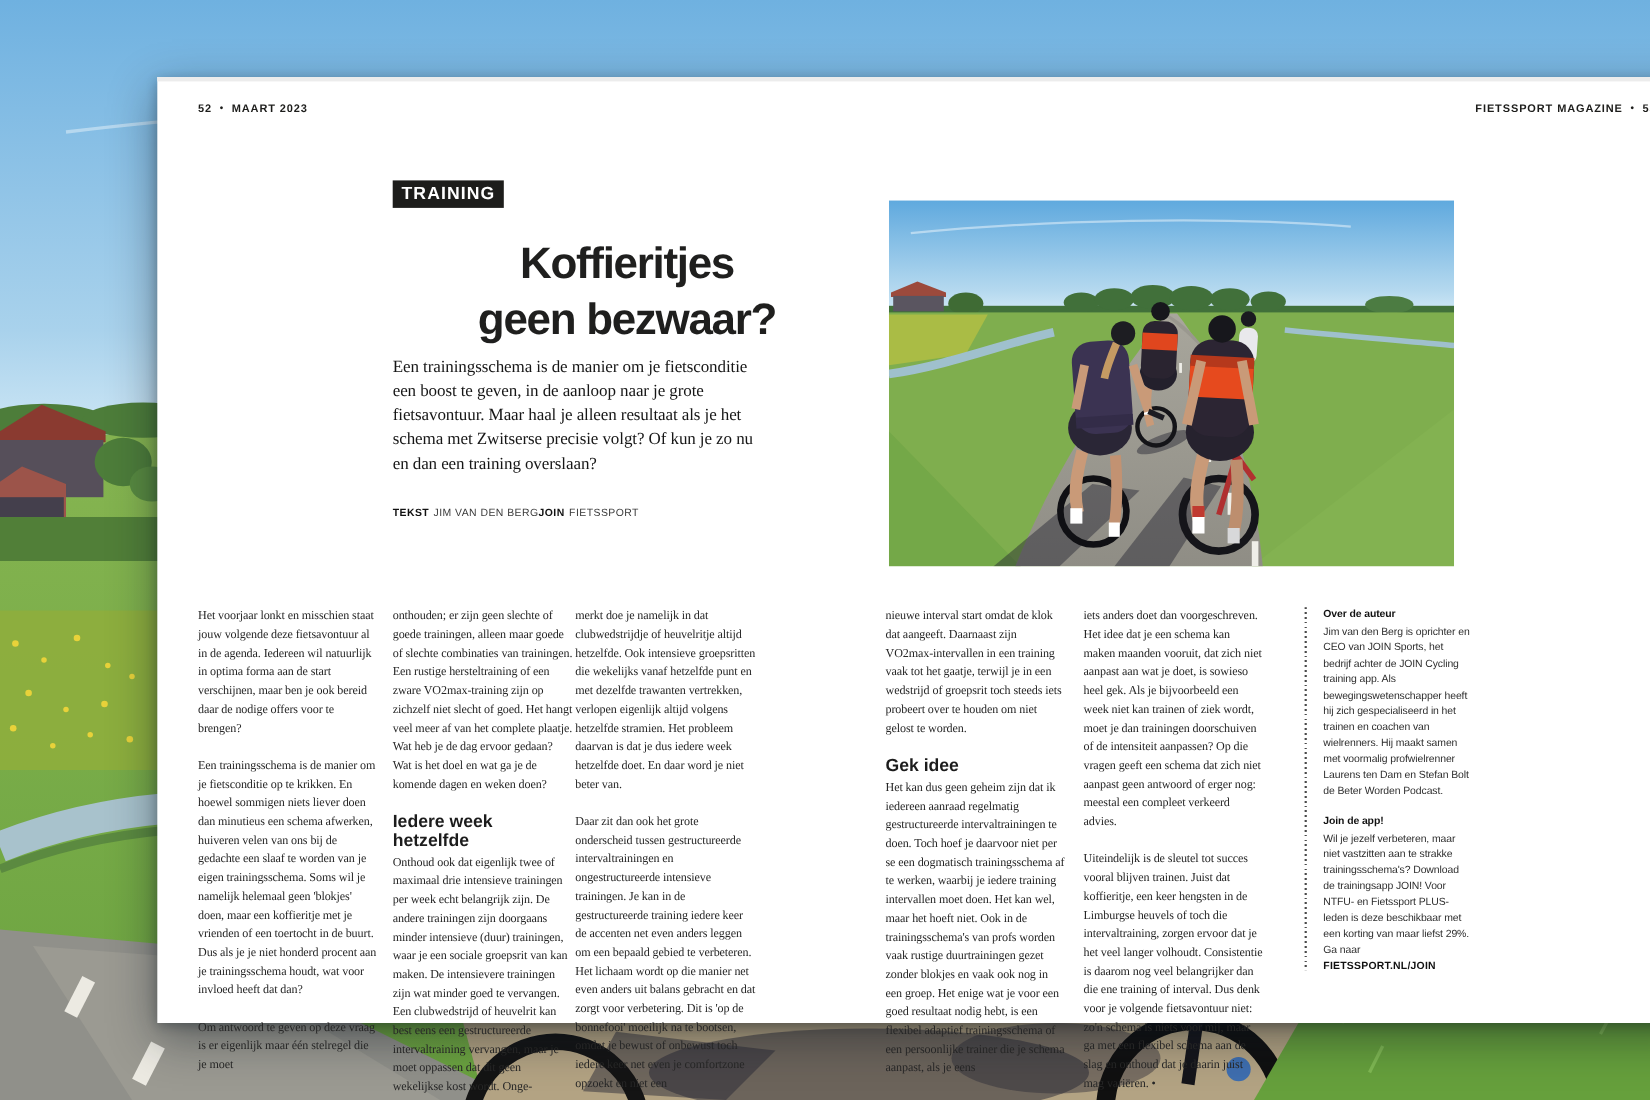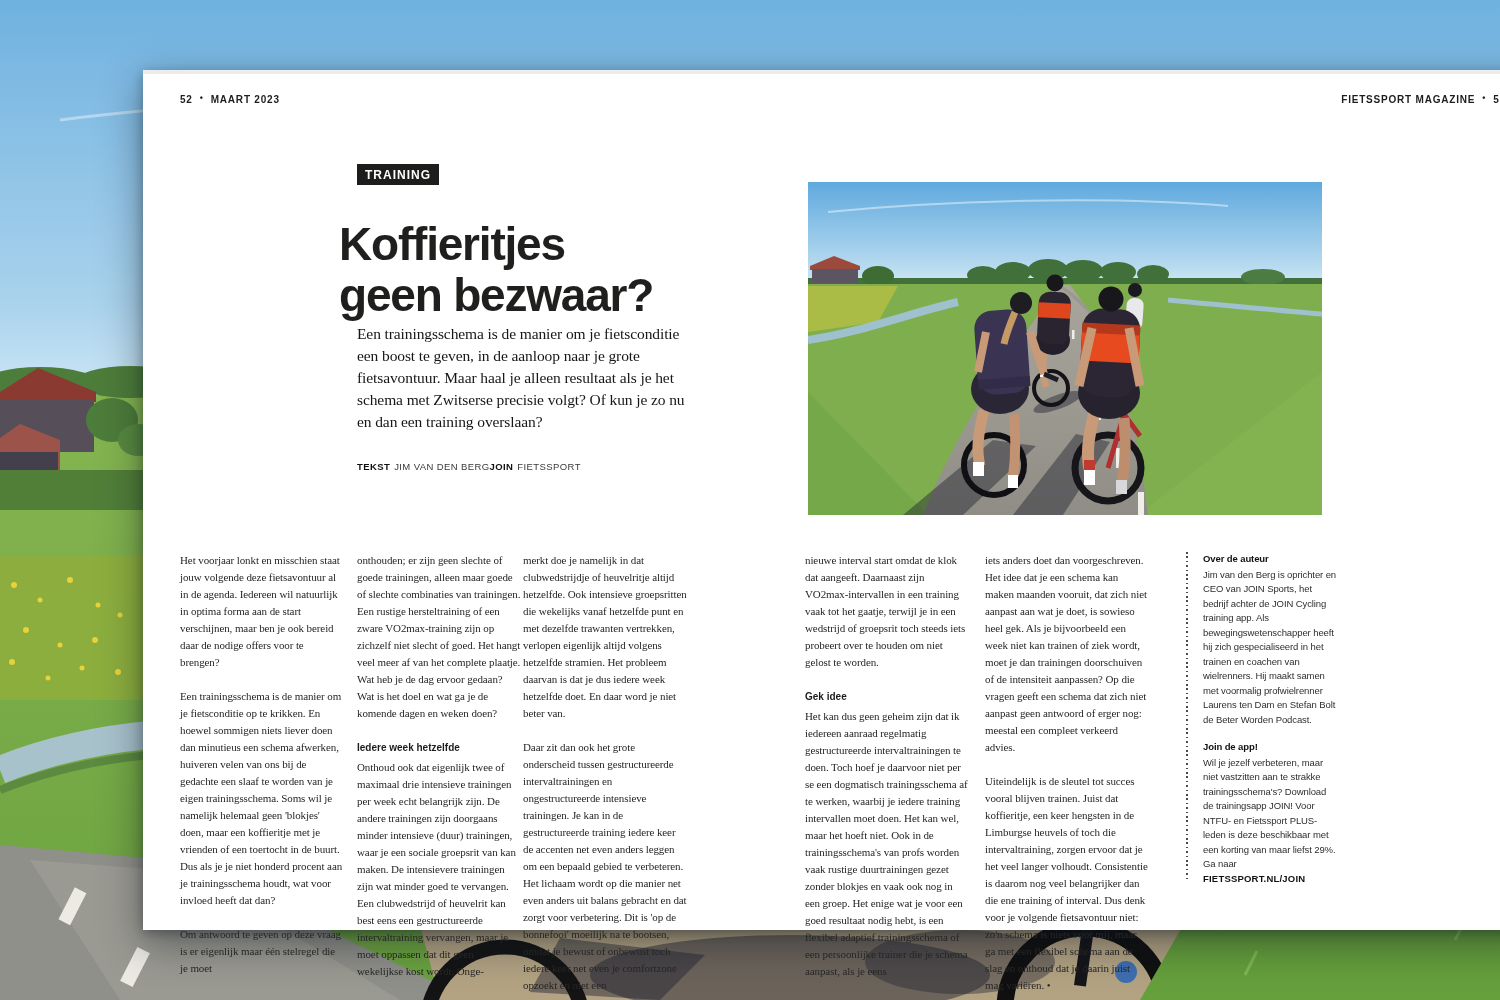--- a/index.html
+++ b/index.html
@@ -18,26 +18,27 @@
   .spread::before{content:"";position:absolute;top:0;left:0;right:0;height:4px;background:#ececec;}
   .folio{
     position:absolute;top:24px;display:flex;align-items:center;gap:7px;
     font-size:10px;font-weight:bold;letter-spacing:.8px;color:#1d1d1b;
   }
   .folio-left{left:37px;}
   .folio-right{right:38px;text-align:right;}
   .folio .dot{font-size:9px;line-height:1;position:relative;top:-1px;}
   .badge{
     position:absolute;left:214px;top:94px;background:#1d1d1b;color:#fff;
-    font-size:12px;font-weight:bold;letter-spacing:1px;padding:4px 8px 3px;
+    font-size:16px;font-weight:bold;letter-spacing:1px;padding:4px 8px 3px;
   }
   .title{
-    position:absolute;left:196px;top:118px;width:430px;
-    font-size:46px;line-height:51px;font-weight:bold;letter-spacing:-1.2px;
+    position:absolute;left:212px;top:118px;width:430px;
+    font-size:40px;line-height:51px;font-weight:bold;letter-spacing:-1.2px;
     color:#1f1f1e;
+    text-align:center;
   }
   .intro{
     position:absolute;left:214px;top:253px;width:340px;
     font-family:"Liberation Serif",serif;font-size:15.5px;line-height:22px;
     letter-spacing:-.1px;color:#161616;
   }
   .byline{
     position:absolute;left:214px;top:391px;display:flex;
     font-size:9.5px;letter-spacing:.4px;color:#3a3a3a;
   }
@@ -46,21 +47,21 @@
   .photo svg{display:block;}
   
   .col{
     position:absolute;top:482px;width:164px;
     font-family:"Liberation Serif",serif;font-size:11px;line-height:17px;
     letter-spacing:-.1px;color:#262626;
   }
   .col p{margin:0 0 17px;}
   .col .subhead{
     font-family:"Liberation Sans",sans-serif;font-weight:bold;
-    font-size:10px;margin:3px 0 3px;color:#1c1c1c;letter-spacing:0;
+    font-size:16px;margin:3px 0 3px;color:#1c1c1c;letter-spacing:0;
   }
   .c1{left:37px;} .c2{left:214px;} .c3{left:380px;} .c4{left:662px;} .c5{left:842px;}
   .dotted-rule{
     position:absolute;left:1043px;top:482px;height:330px;width:1.6px;
     background:repeating-linear-gradient(to bottom,#4a4a4a 0 1.6px,transparent 1.6px 4.4px);
   }
   .aside{
     position:absolute;left:1060px;top:482px;width:134px;
     font-size:9.5px;line-height:14.5px;letter-spacing:-.1px;color:#2e2e2e;
   }

